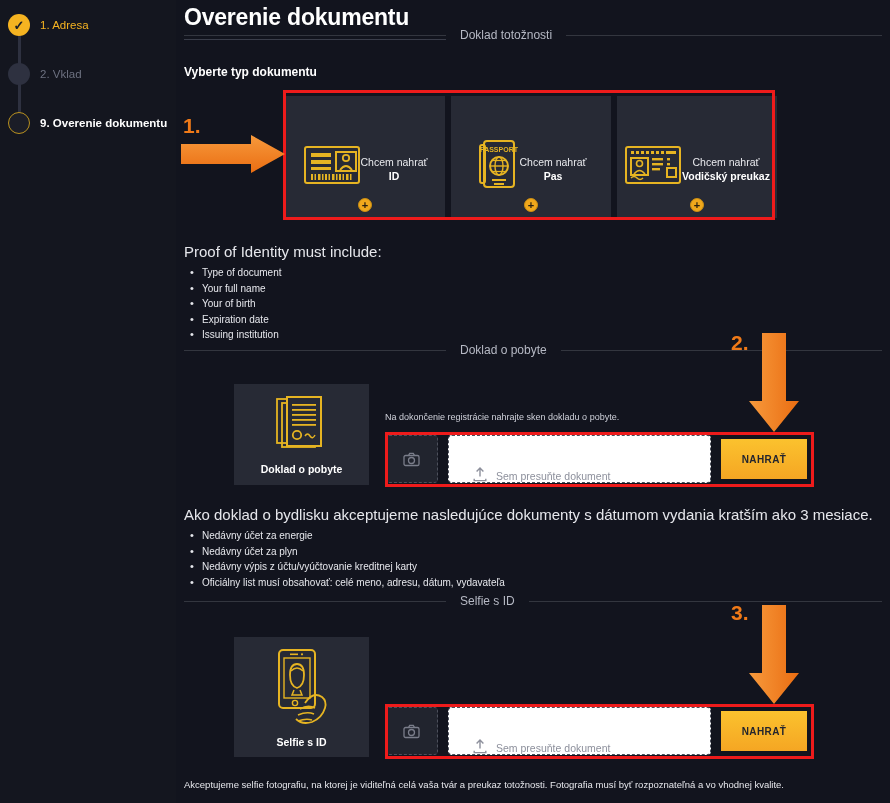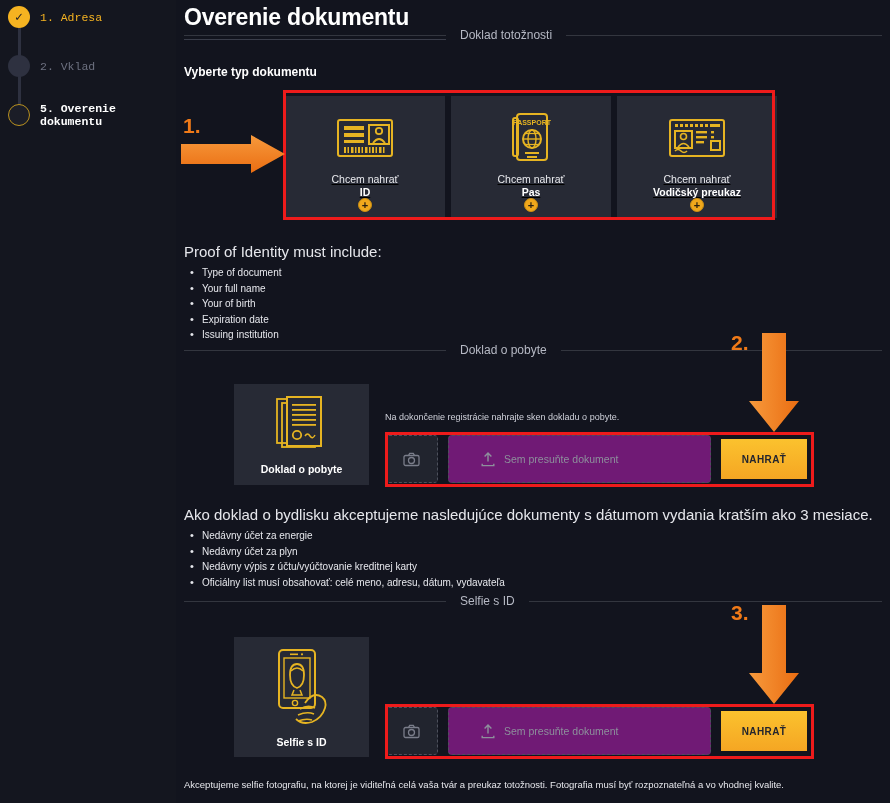--- a/index.html
+++ b/index.html
@@ -9,22 +9,21 @@
     font-family: "Liberation Sans", sans-serif;
     overflow: hidden;
   }
   .page { position: relative; width: 890px; height: 803px; }
 
   
   .stepper {
     position: absolute; left: 0; top: 0;
     width: 176px; height: 803px;
     background: #14161f;
-    padding-top: 2px;
-    font-family: Liberation Mono, monospace;
+    padding-top: 10px;
   }
   .step { position: relative; height: 49px; padding-left: 8px; }
   .step-row { display: flex; align-items: center; height: 30px; }
   .dot {
     width: 22px; height: 22px; border-radius: 50%;
     flex: 0 0 22px; position: relative; z-index: 2;
     display: flex; align-items: center; justify-content: center;
   }
   .dot.done { background: #f5b321; }
   .dot.done::after {
@@ -71,23 +70,23 @@
   }
 
   
   .cards {
     position: absolute; left: 109px; top: 96px;
     width: 492px; height: 122px;
     display: flex; gap: 6px;
   }
   .card {
     flex: 1; background: #272a35;
-    display: flex; flex-direction: column;
-    align-items: center; justify-content: flex-start;
-    padding-top: 16px; position: relative; text-decoration: underline;
+    display: flex; flex-direction: row;
+    align-items: center; justify-content: center;
+    padding-top: 16px; position: relative;
   }
   .card-icon { height: 52px; display:flex; align-items:center; }
   .card-cap { margin-top: 9px; text-align: center; line-height: 1.25; }
   .card-cap .l1 { font-size: 10.5px; color: #e9eaee; display:block; }
   .card-cap .l2 { font-size: 10.5px; color: #fff; font-weight: bold; display:block; }
   .plus {
     position: absolute; bottom: 6px; left: 50%; transform: translateX(-50%);
     width: 14px; height: 14px; border-radius: 50%;
     background: #f0a81c; border: 1.5px solid #c98d12;
     display: flex; align-items: center; justify-content: center;
@@ -126,22 +125,22 @@
     position: absolute;
     display: flex; align-items: center; gap: 10px;
   }
   .cambox {
     width: 53px; height: 48px; border: 1px dashed #4d505c;
     border-radius: 4px; background: #21242e;
     display: flex; align-items: center; justify-content: center;
   }
   .dropzone {
     width: 263px; height: 48px; border: 1px dashed #4d505c;
-    border-radius: 4px; background: #701a75;
-    display: flex; align-items: center; gap: 9px; padding-left: 32px;
+    border-radius: 4px; background: #ffffff;
+    display: flex; align-items: flex-end; gap: 9px; padding-left: 24px;
   }
   .dropzone .dztext { font-size: 10.5px; color: #8d909c; }
   .btn-upload {
     width: 86px; height: 40px;
     background: linear-gradient(180deg, #fbc22e 0%, #f5a623 100%);
     display: flex; align-items: center; justify-content: center;
     color: #23252e; font-size: 10px; font-weight: bold;
     letter-spacing: 0.4px; border: none; cursor: pointer;
   }
 
@@ -179,21 +178,21 @@
     <div class="step">
       <div class="step-row">
         <div class="dot todo"></div>
         <span class="step-label lbl-todo">2. Vklad</span>
       </div>
     </div>
 
     <div class="step">
       <div class="step-row">
         <div class="dot current"></div>
-        <span class="step-label lbl-current">5. Overenie dokumentu</span>
+        <span class="step-label lbl-current">9. Overenie dokumentu</span>
       </div>
     </div>
   </div>
 
   <div class="main">
 
     <div class="title">Overenie dokumentu</div>
     <div class="title-rule"></div>
 
     <div class="sec" style="top:28px;">

